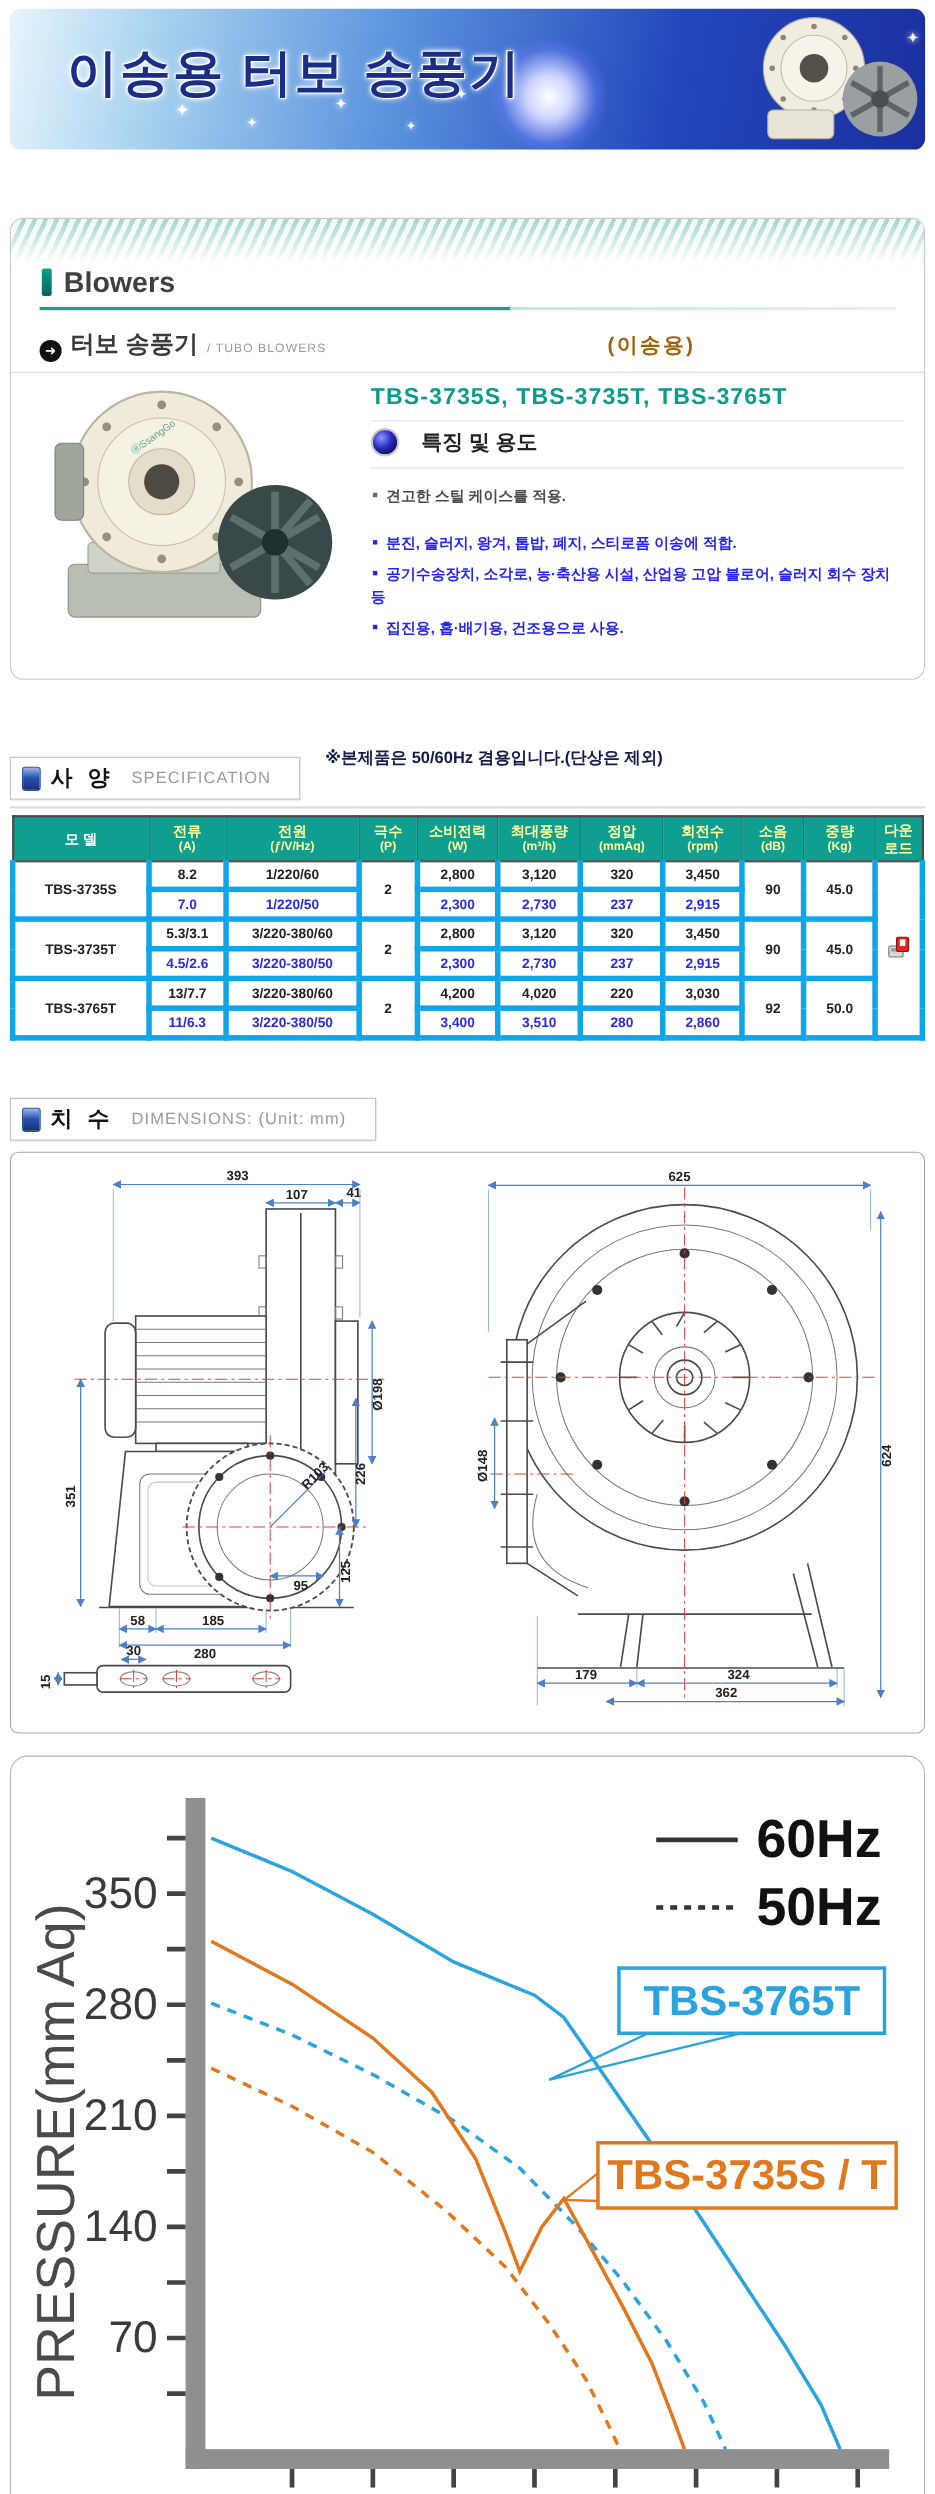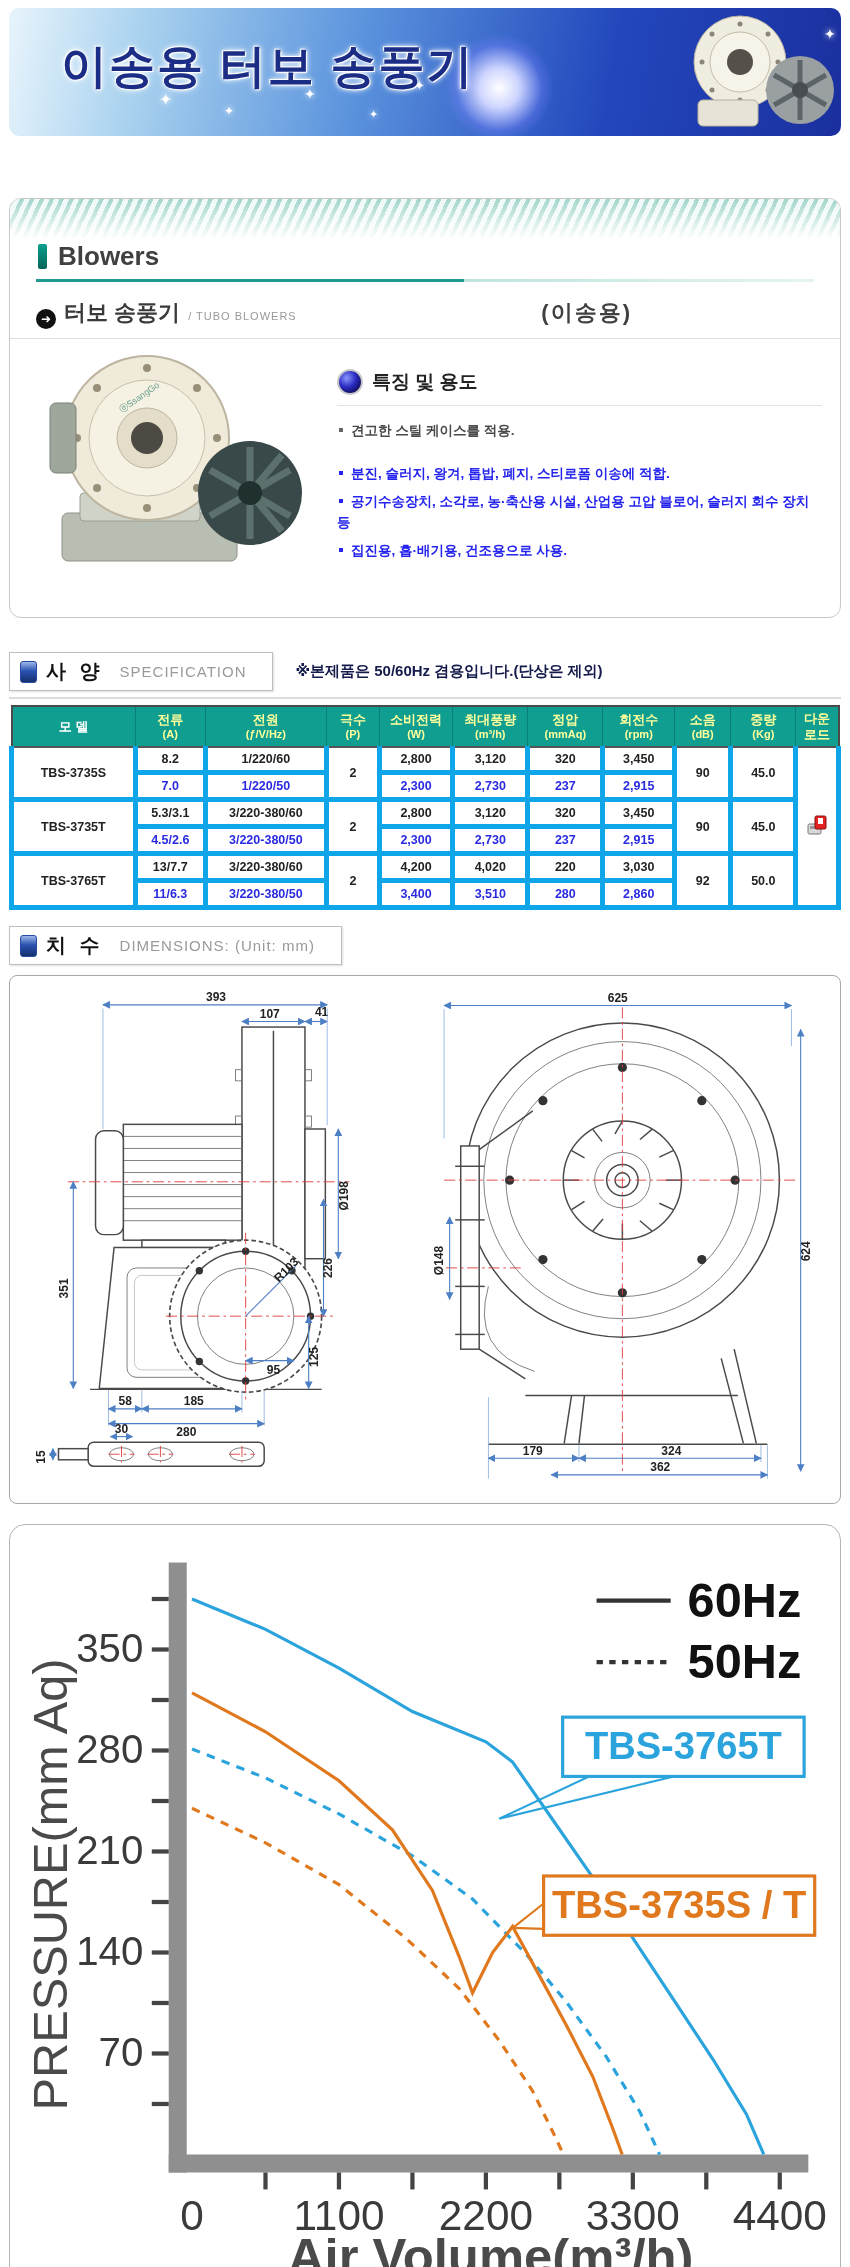--- a/index.html
+++ b/index.html
@@ -19,38 +19,38 @@
   .blowers-row{display:flex;align-items:center;padding:0 0 4px 28px;}
   .teal-bar{display:inline-block;width:9px;height:25px;border-radius:2px;margin-right:11px;
      background:linear-gradient(180deg,#0aa08e,#056457);}
   .blowers-title{font-size:26px;font-weight:bold;color:#404040;}
   .blowers-underline{height:3px;margin:3px 26px 0;background:linear-gradient(90deg,#1f9a8c 0%,#1f9a8c 55%,#bfe4de 55%,#e4f4f1 100%);}
   .prod-head{display:flex;align-items:baseline;padding:16px 30px 10px 26px;border-bottom:1px solid #ddd;}
   .arrow-icon{display:inline-flex;align-items:center;justify-content:center;width:20px;height:20px;border-radius:50%;
      background:#111;color:#fff;font-size:12px;margin-right:8px;transform:translateY(3px);}
   .prod-heading{font-size:22px;font-weight:bold;color:#3a3a3a;}
   .prod-heading-sub{font-size:11px;color:#999;margin-left:8px;letter-spacing:1px;}
-  .usage{margin-left:auto;margin-right:23%;font-size:22px;font-weight:bold;color:#404040;letter-spacing:2px;}
+  .usage{margin-left:auto;margin-right:23%;font-size:19px;font-weight:bold;color:#a16207;letter-spacing:2px;}
   .prod-body{display:flex;padding:4px 18px 24px 12px;}
   .prod-img{flex:0 0 305px;}
   .prod-info{flex:1;padding-left:10px;}
   .models{font-size:21px;font-weight:bold;color:#0c9a8c;letter-spacing:1px;border-bottom:1px solid #e4e4e4;padding:6px 0 9px;}
-  .feat-title-row{display:flex;align-items:center;margin-top:26px;border-bottom:1px solid #e2e2e2;padding-bottom:10px;}
+  .feat-title-row{display:flex;align-items:center;margin-top:6px;border-bottom:1px solid #e2e2e2;padding-bottom:10px;gap:11px;}
   .orb{width:22px;height:22px;border-radius:50%;margin-right:9px;border:2px solid #c9c9c9;
      background:radial-gradient(circle at 35% 32%,#8a97ff 0%,#2a2ac0 45%,#05053a 90%);}
   .feat-title{font-size:19px;font-weight:bold;color:#222;}
   ul.feats{list-style:none;margin:15px 0 0;padding:0;}
   ul.feats li{font-size:13.5px;font-weight:bold;line-height:1.55;margin:7px 0;color:#4a4a4a;}
   ul.feats li::before{content:"";display:inline-block;width:4px;height:4px;background:#666;margin:0 8px 3px 2px;}
   ul.feats.blue{margin-top:22px;}
   ul.feats.blue li{color:#2424ee;}
   ul.feats.blue li::before{background:#2424ee;}
   .spec-head{display:flex;align-items:center;margin:34px 9px 0;border-bottom:2px solid #dcdcdc;padding-bottom:6px;}
   .label-box{display:inline-flex;align-items:center;background:#fff;border:1px solid #bfbfbf;box-shadow:1px 1px 2px #ddd;
-     padding:5px 26px 5px 10px;}
+     padding:5px 26px 5px 10px;margin-top:36px;}
   .book-icon{width:15px;height:20px;border-radius:3px;margin-right:9px;border:1px solid #274b9e;
      background:linear-gradient(180deg,#9db8e8 0%,#2a52b0 45%,#16306e 100%);}
   .label-txt{font-size:20px;font-weight:bold;color:#111;letter-spacing:4px;}
   .label-en{font-size:15px;color:#9a9a9a;margin-left:16px;letter-spacing:1px;}
   .spec-note{font-size:15px;font-weight:bold;color:#141a4a;margin-left:22px;}
   table.spec{border-collapse:collapse;width:832px;margin:6px 9px 0;border:2px solid #4a4a4a;table-layout:fixed;}
   table.spec th{background:#0f9e90;color:#ffff9c;border:1px solid #0a8073;padding:4px 1px;line-height:1.2;}
   table.spec th .l1{font-size:13px;font-weight:bold;}
   table.spec th .l2{font-size:11px;font-weight:bold;}
   table.spec th.model{color:#fff;}
@@ -159,20 +159,21 @@
           <line x1="0" y1="0" x2="-40" y2="23"></line>
             <line x1="0" y1="0" x2="-40" y2="-23"></line>
           <line x1="0" y1="0" x2="32" y2="-38"></line>
             <line x1="0" y1="0" x2="32" y2="38"></line>
         </g>
         <circle r="12" fill="#20302f"></circle>
       </g>
     </svg>
 
     <div class="prod-info">
+      <div class="models">TBS-3735S, TBS-3735T, TBS-3765T</div>
       <div class="feat-title-row">
         <span class="orb"></span>
         <span class="feat-title">특징 및 용도</span>
       </div>
       <ul class="feats">
         <li>견고한 스틸 케이스를 적용.</li>
       </ul>
       <ul class="feats blue">
         <li>분진, 슬러지, 왕겨, 톱밥, 폐지, 스티로폼 이송에 적합.</li>
         <li>공기수송장치, 소각로, 농·축산용 시설, 산업용 고압 블로어, 슬러지 회수 장치 등</li>

